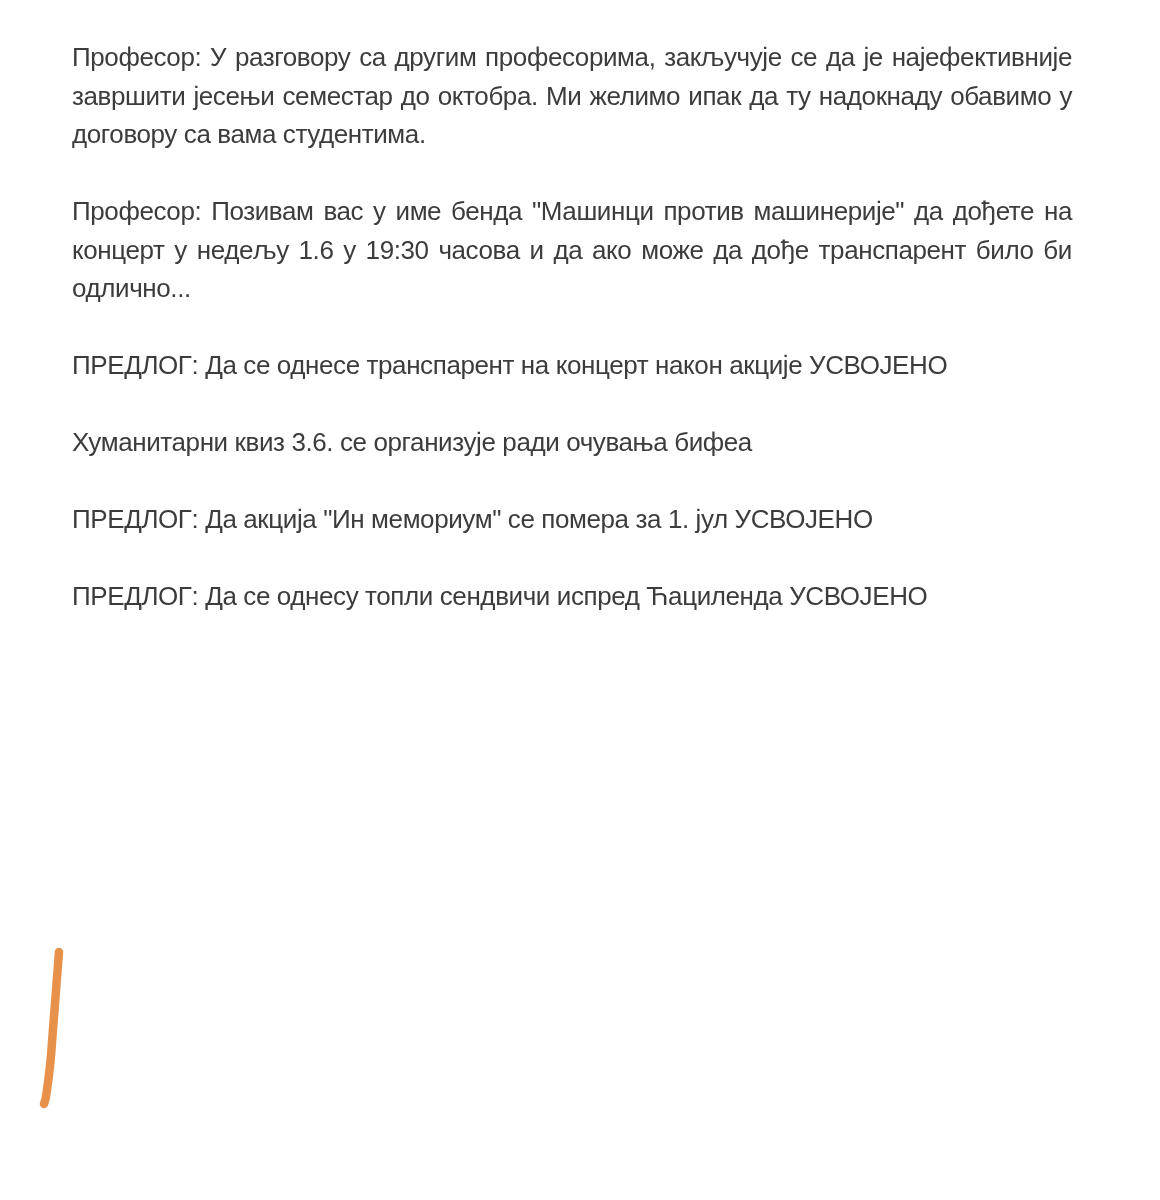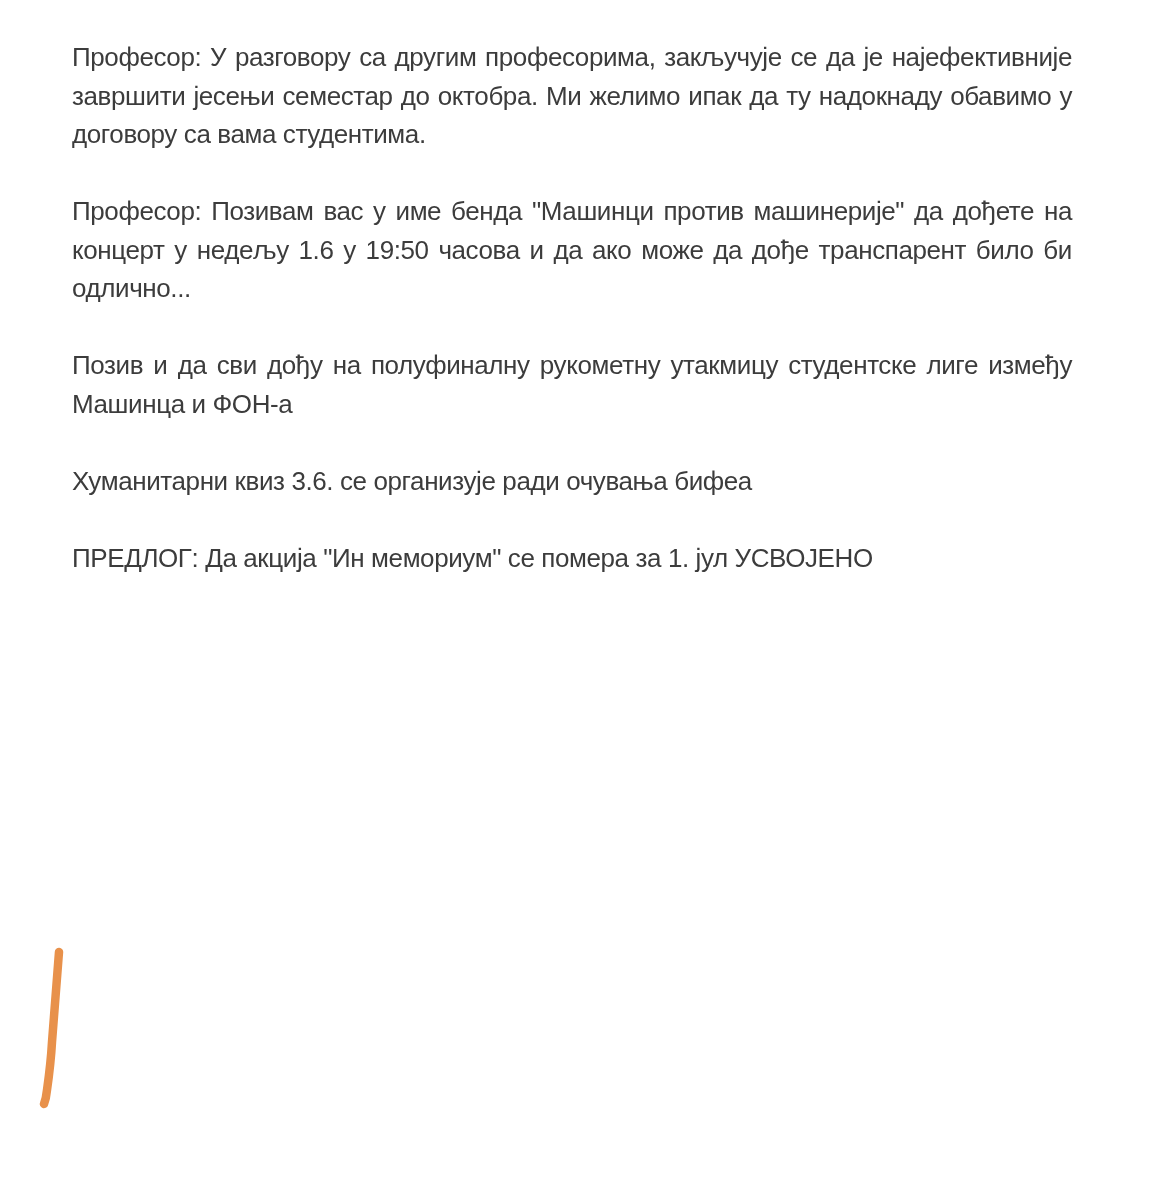--- a/index.html
+++ b/index.html
@@ -42,19 +42,20 @@
 <body>
 
 <div class="page">
 
   <svg class="hand-mark" viewBox="0 0 34 168" xmlns="http://www.w3.org/2000/svg" aria-hidden="true">
     <path d="M 23 8 C 21 36 18 70 16 98 C 15 116 13 132 11 146 C 10.5 151 9.5 156 8 160" fill="none" stroke="#e8914b" stroke-width="8.5" stroke-linecap="round" stroke-linejoin="round"></path>
   </svg>
 
   <div class="content">
     <p>Професор: У разговору са другим професорима, закључује се да је најефективније завршити јесењи семестар до октобра. Ми желимо ипак да ту надокнаду обавимо у договору са вама студентима.</p>
-    <p>Професор: Позивам вас у име бенда "Машинци против машинерије" да дођете на концерт у недељу 1.6 у 19:50 часова и да ако може да дође транспарент било би одлично...</p>
-    <p>Позив и да сви дођу на полуфиналну рукометну утакмицу студентске лиге између Машинца и ФОН-а</p>
+    <p>Професор: Позивам вас у име бенда "Машинци против машинерије" да дођете на концерт у недељу 1.6 у 19:30 часова и да ако може да дође транспарент било би одлично...</p>
+    <p>ПРЕДЛОГ: Да се однесе транспарент на концерт након акције УСВОЈЕНО</p>
     <p>Хуманитарни квиз 3.6. се организује ради очувања бифеа</p>
     <p>ПРЕДЛОГ: Да акција "Ин мемориум" се помера за 1. јул УСВОЈЕНО</p>
+    <p>ПРЕДЛОГ: Да се однесу топли сендвичи испред Ћациленда УСВОЈЕНО</p>
   </div>
 
 </div>
 
 </body></html>

